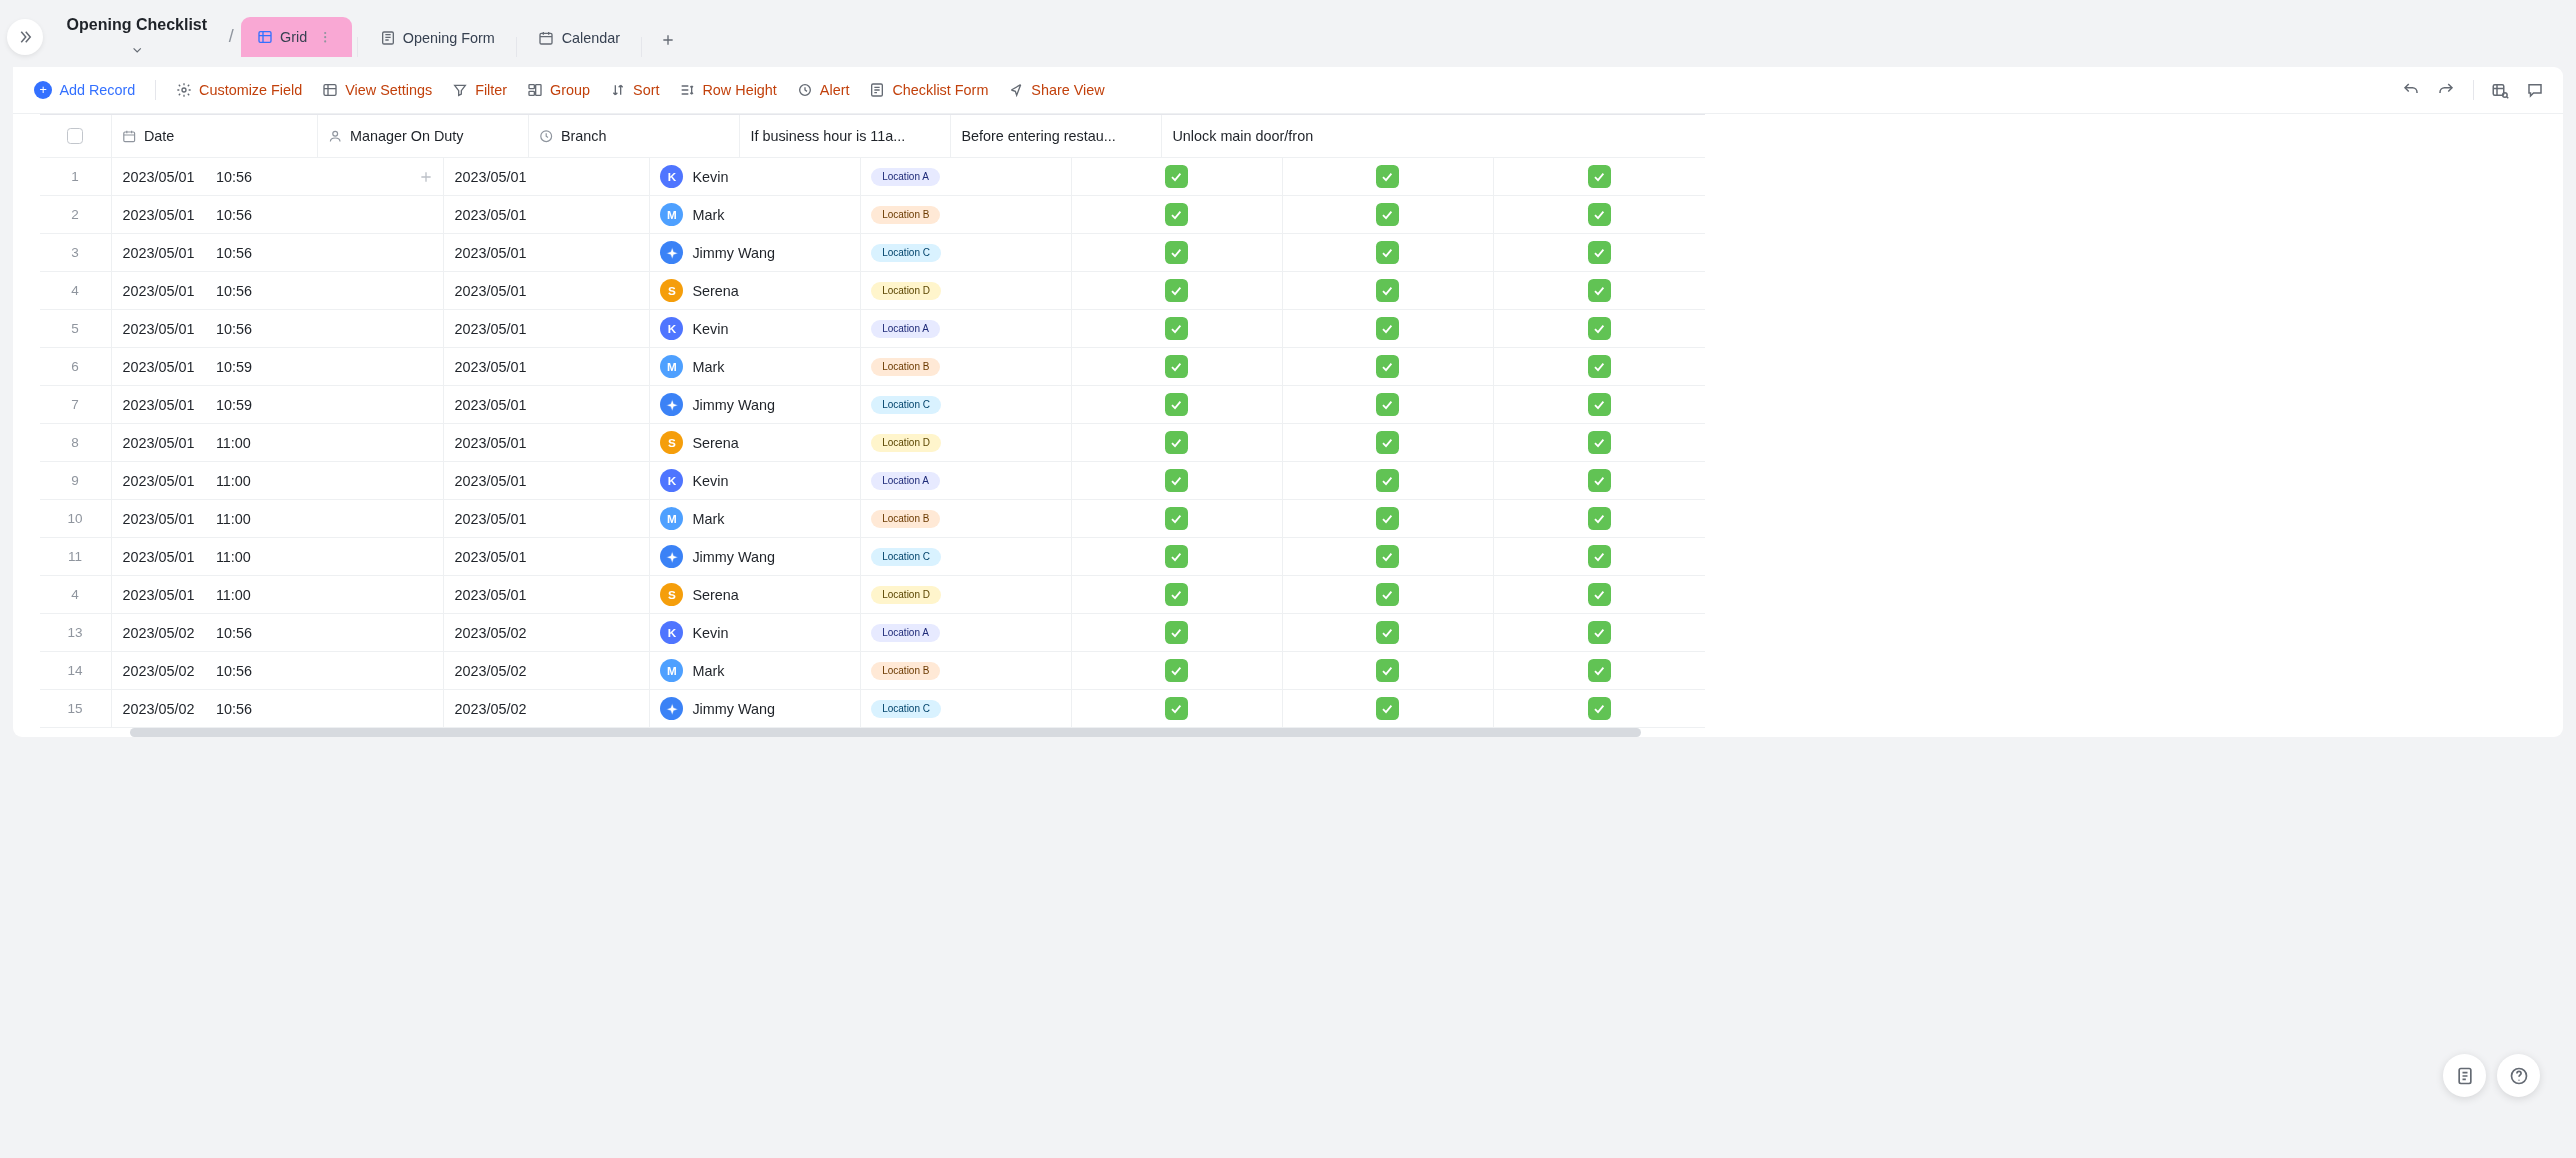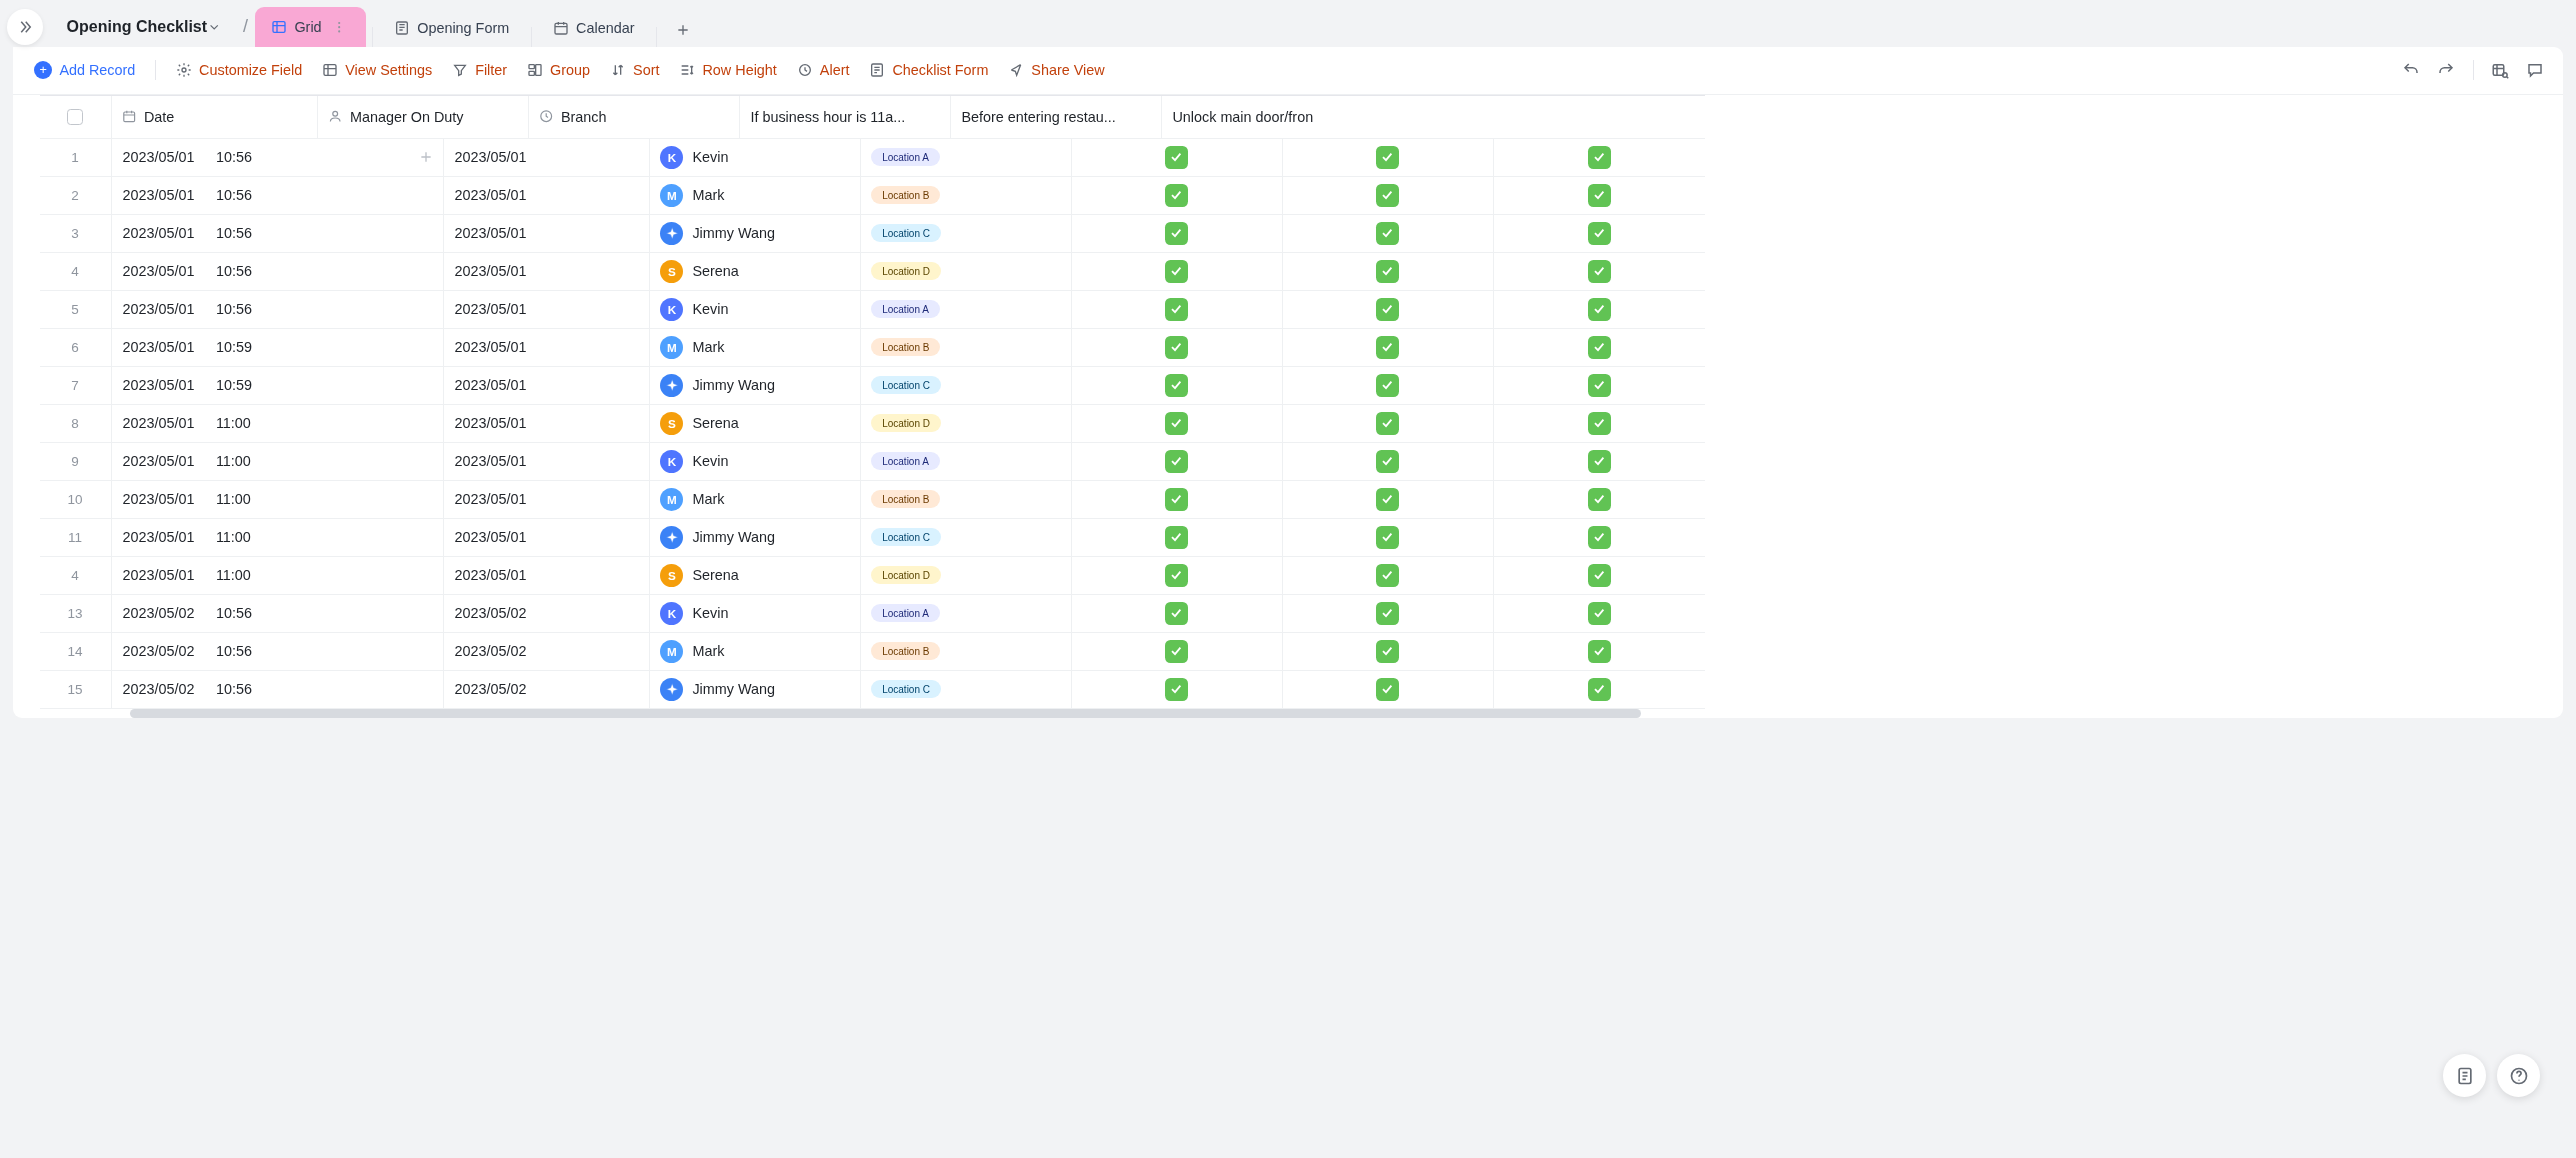--- a/index.html
+++ b/index.html
@@ -24,22 +24,23 @@
     border-radius: 18px;
     box-shadow: 0 1.8px 5.4px rgba(0,0,0,.08);
     display:flex;align-items:center;justify-content:center;
     margin-right:9px;
     cursor:pointer;
   }
   .crumb-title {
     font-size: 16px;
     font-weight: 600;
     padding: 9px 14.4px;
-    display:flex;align-items:center;
+    display:flex;align-items:center;gap:9px;
     cursor:pointer;
+    flex-direction:column;
   }
   .crumb-sep { color:#8f959e; margin:0 7.2px; font-size:18px; }
   .view-tabs { display:flex; align-items:flex-end; }
   .view-tab {
     display:flex;align-items:center;gap:7.2px;
     padding:10.8px 16px;
     color:#374151;
     cursor:pointer;
     font-size:14.4px;
   }

